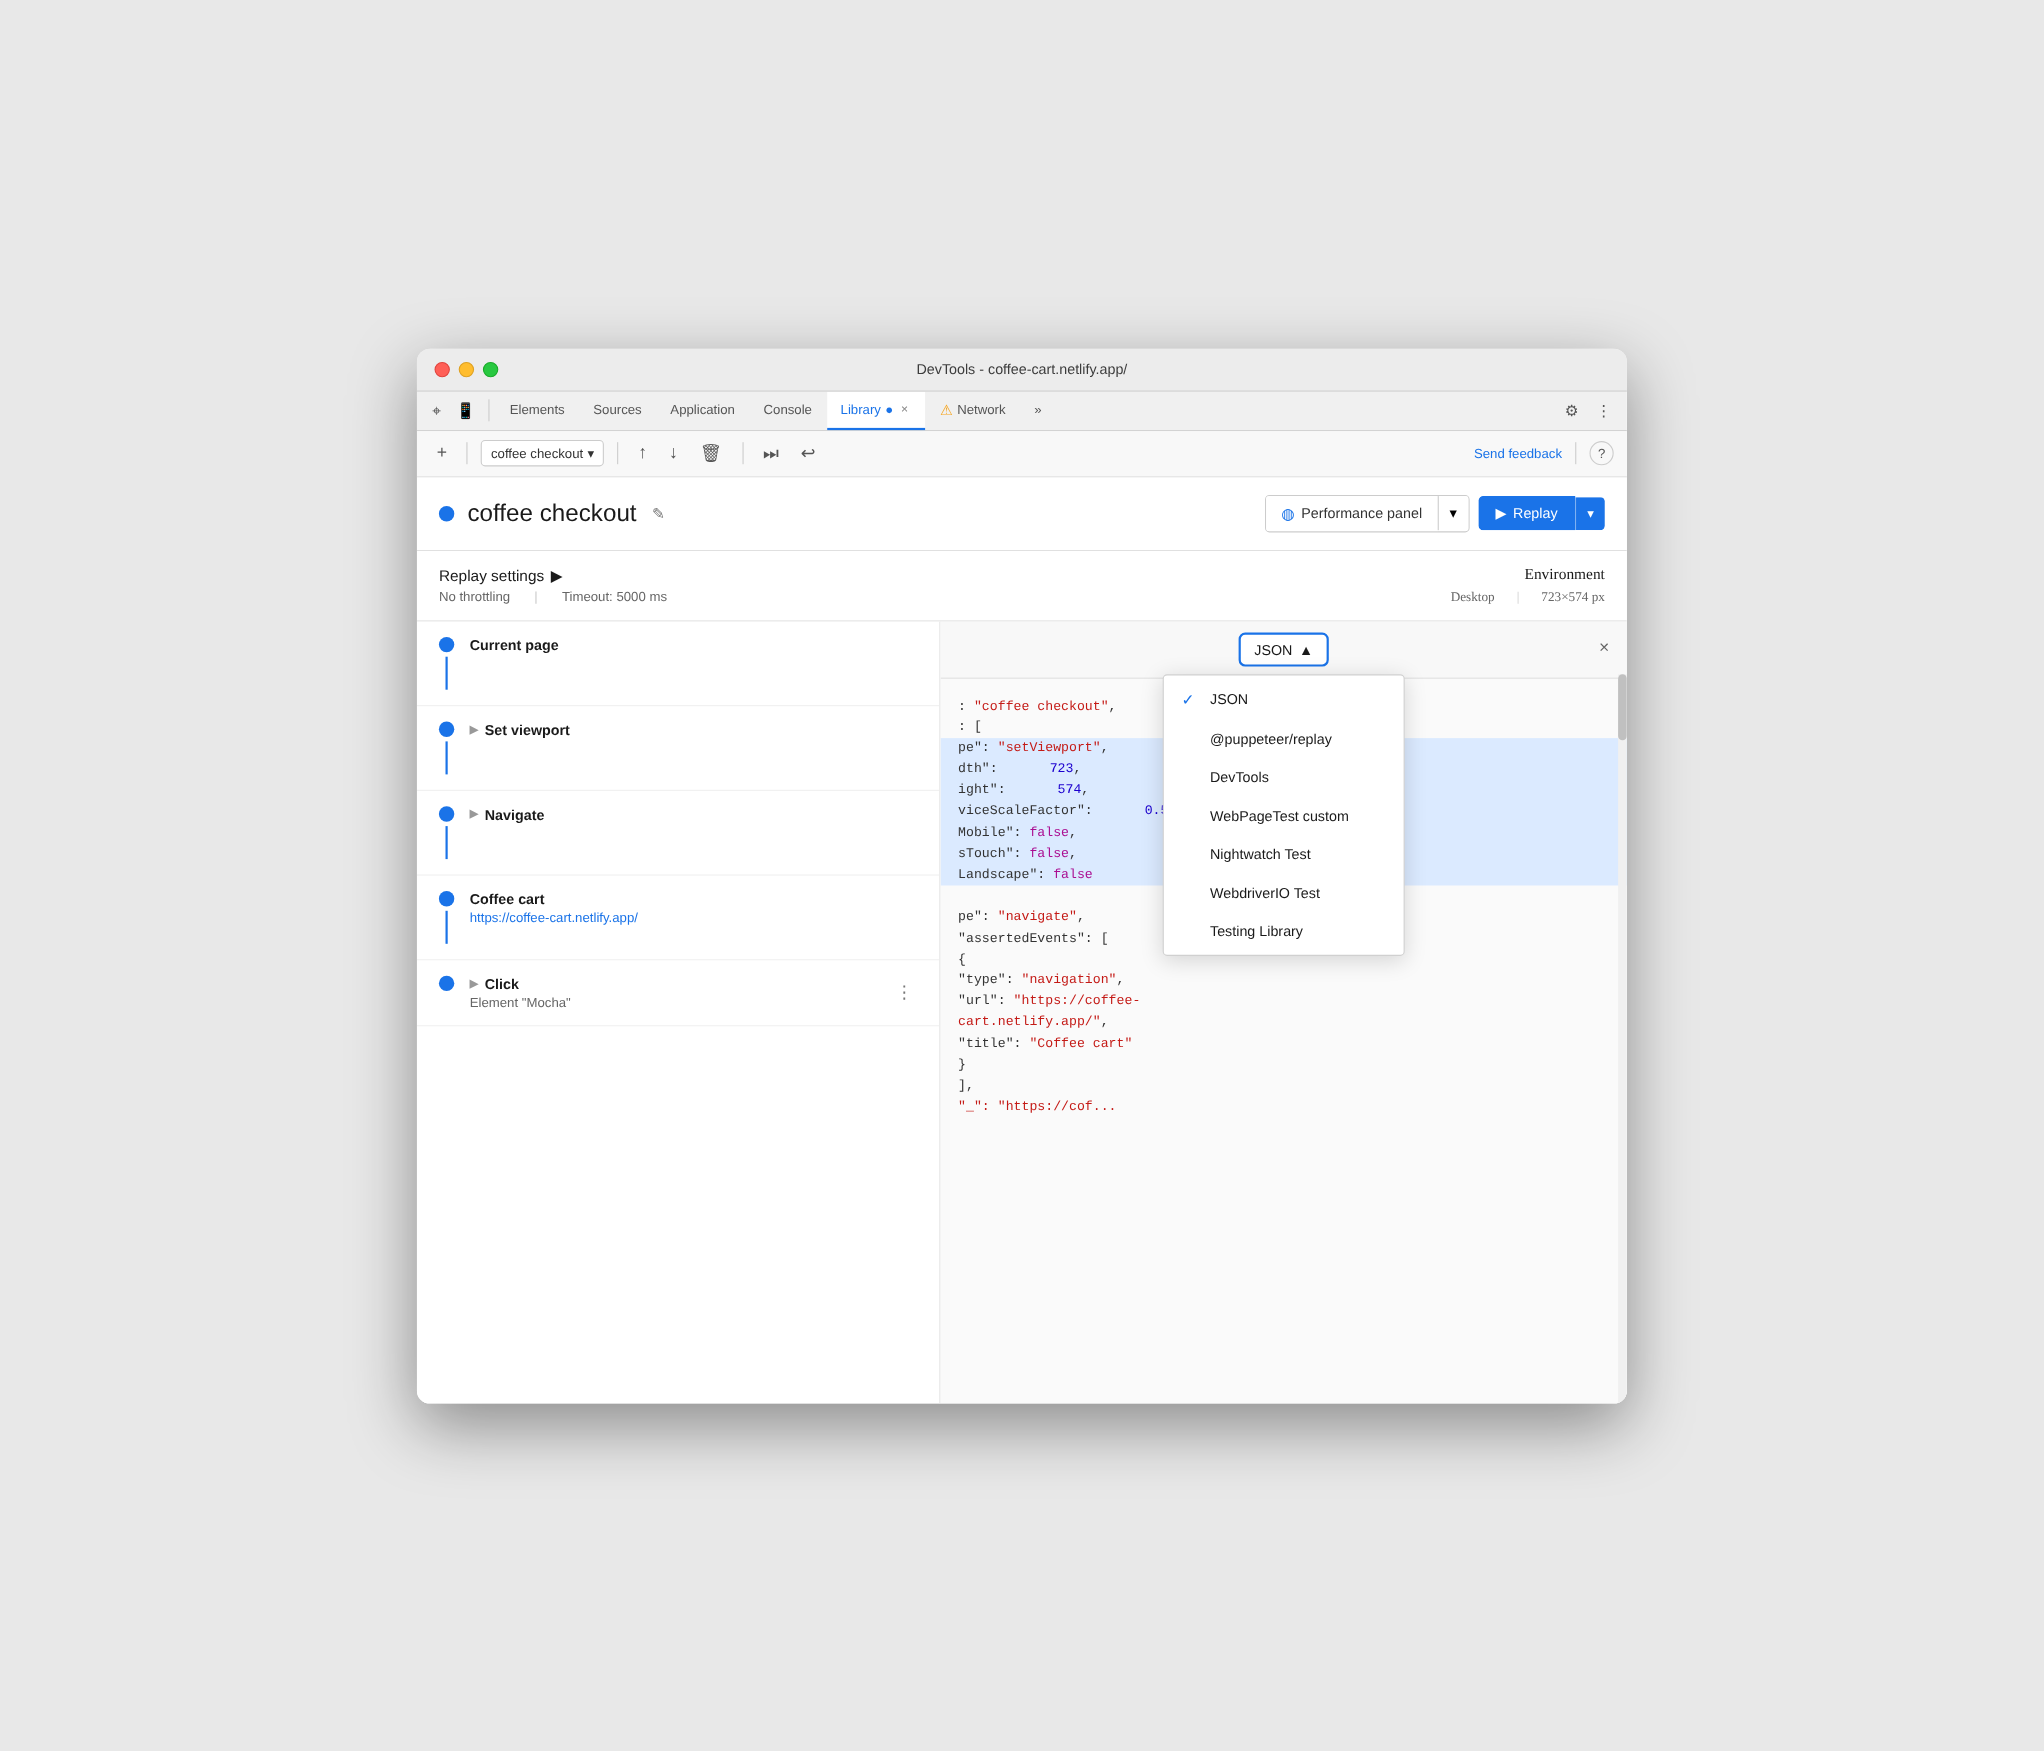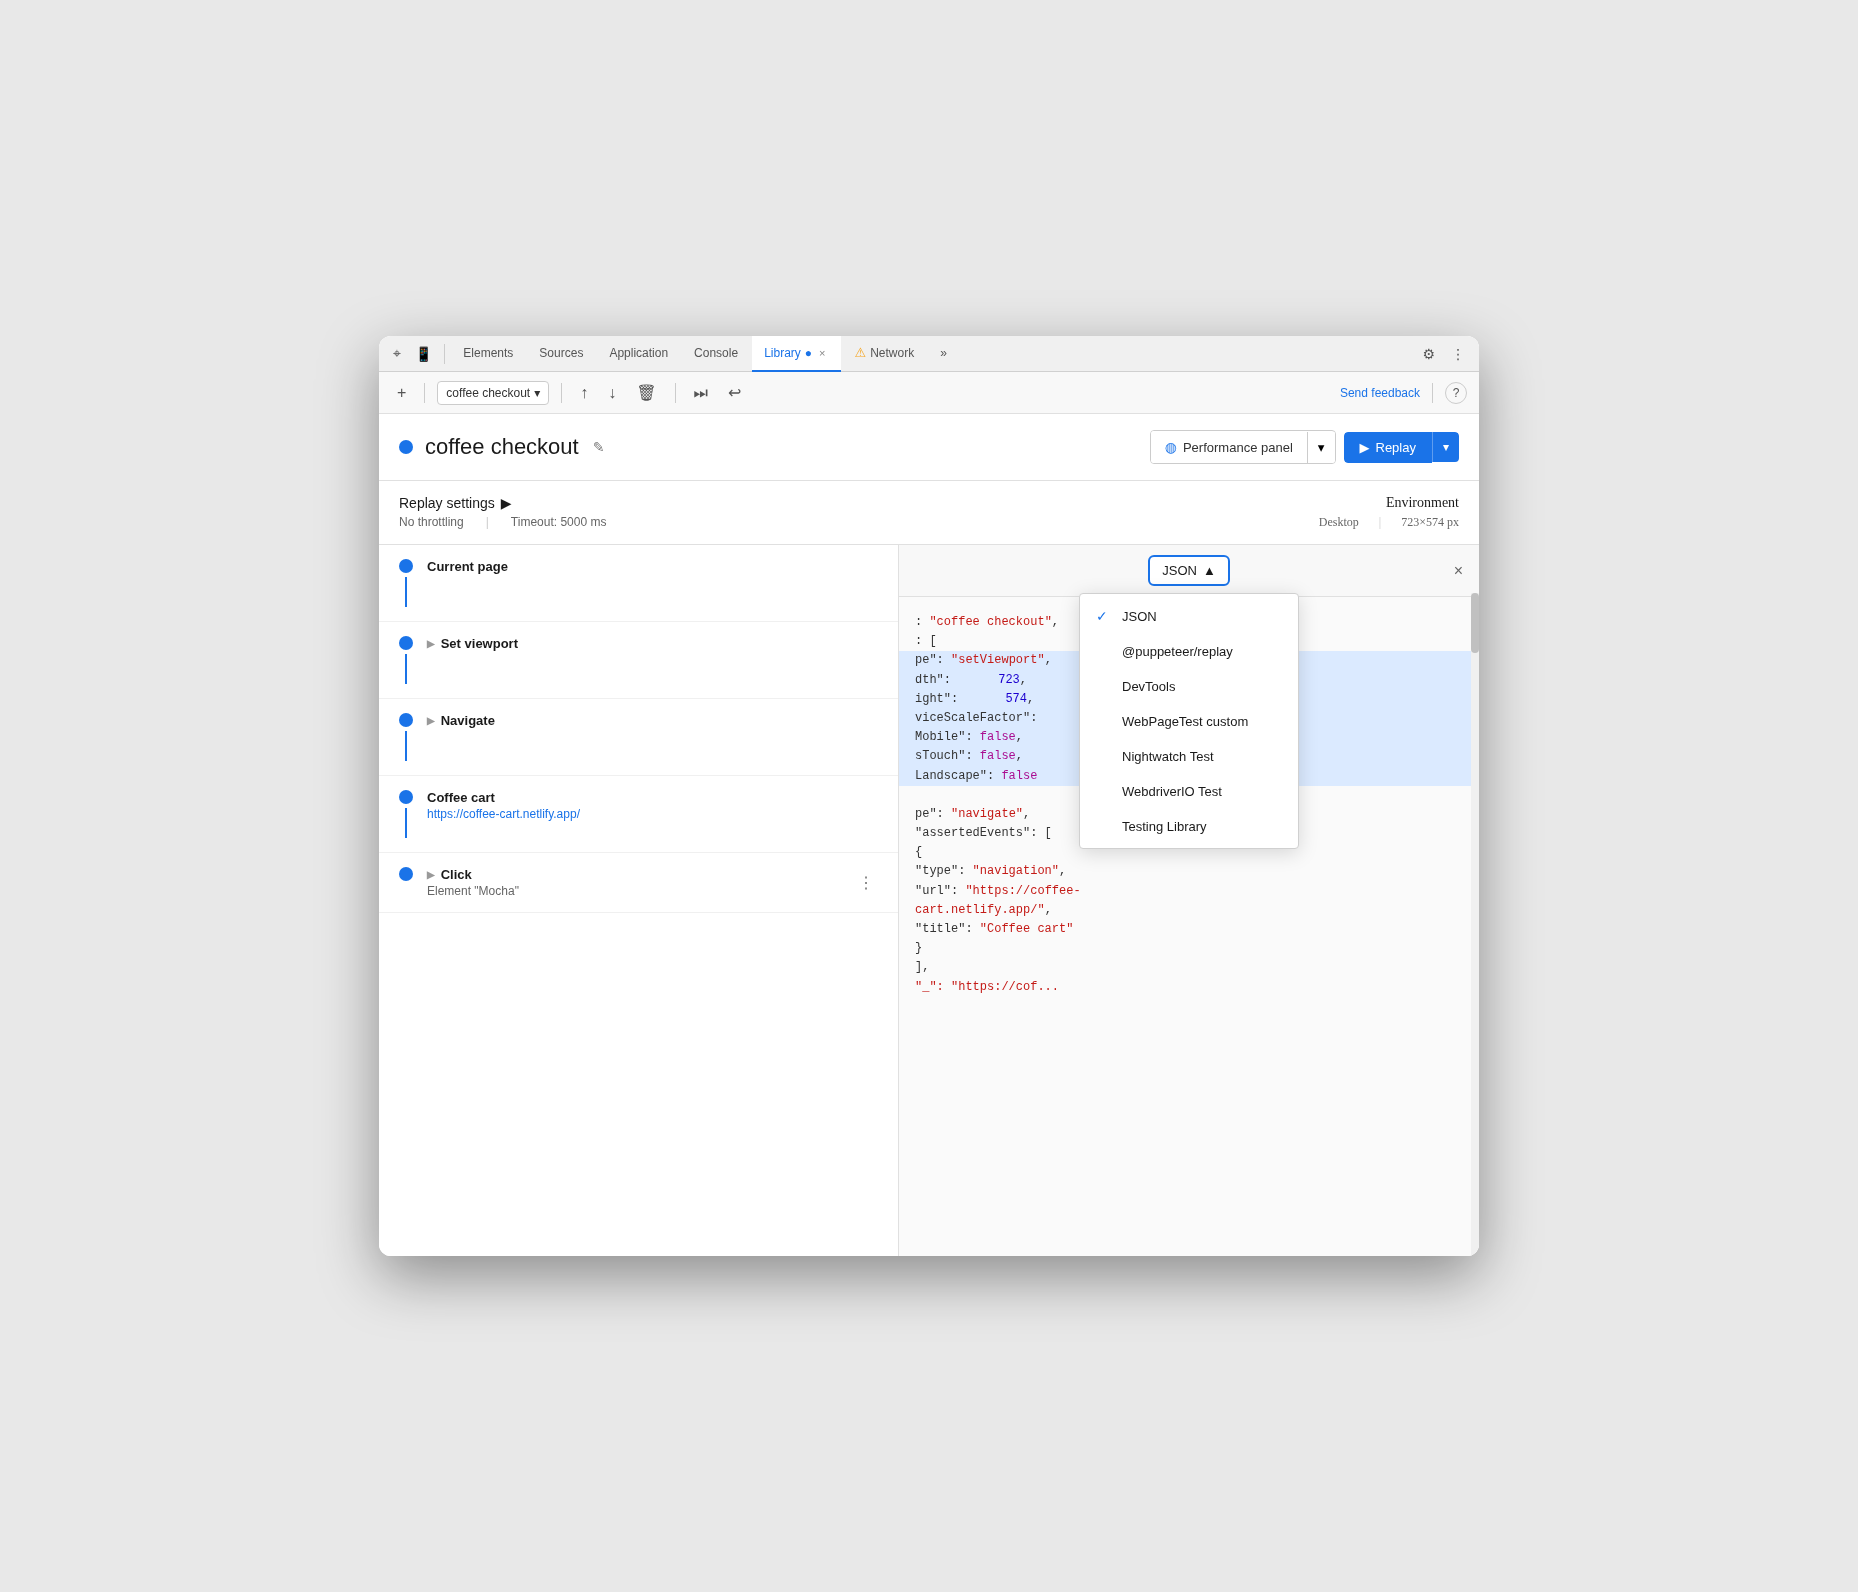--- a/index.html
+++ b/index.html
@@ -290,21 +290,21 @@
     }
     
     .panels {
       display: flex;
       flex: 1;
       overflow: hidden;
       position: relative;
     }
     
     .steps-panel {
-      width: 520px;
+      width: 476px;
       background: white;
       border-right: 1px solid #e0e0e0;
       overflow-y: auto;
       flex-shrink: 0;
     }
     .step-item {
       display: flex;
       align-items: flex-start;
       padding: 14px 20px;
       border-bottom: 1px solid #f0f0f0;
@@ -458,20 +458,28 @@
       height: 60px;
       background: #c0c0c0;
       border-radius: 4px;
     }
   </style>
 </head>
 <body>
 
 <div class="window">
 
+  <div class="title-bar">
+    <div class="traffic-lights">
+      <div class="traffic-light tl-close"></div>
+      <div class="traffic-light tl-minimize"></div>
+      <div class="traffic-light tl-maximize"></div>
+    </div>
+    <span class="title-bar-text">DevTools - coffee-cart.netlify.app/</span>
+  </div>
 
   <div class="devtools-body">
 
     <div class="tabs-bar">
       <button class="tab-icon-btn">⌖</button>
       <button class="tab-icon-btn">📱</button>
       <div class="tab-separator"></div>
 
       <div class="tab">
         <span>Elements</span>

